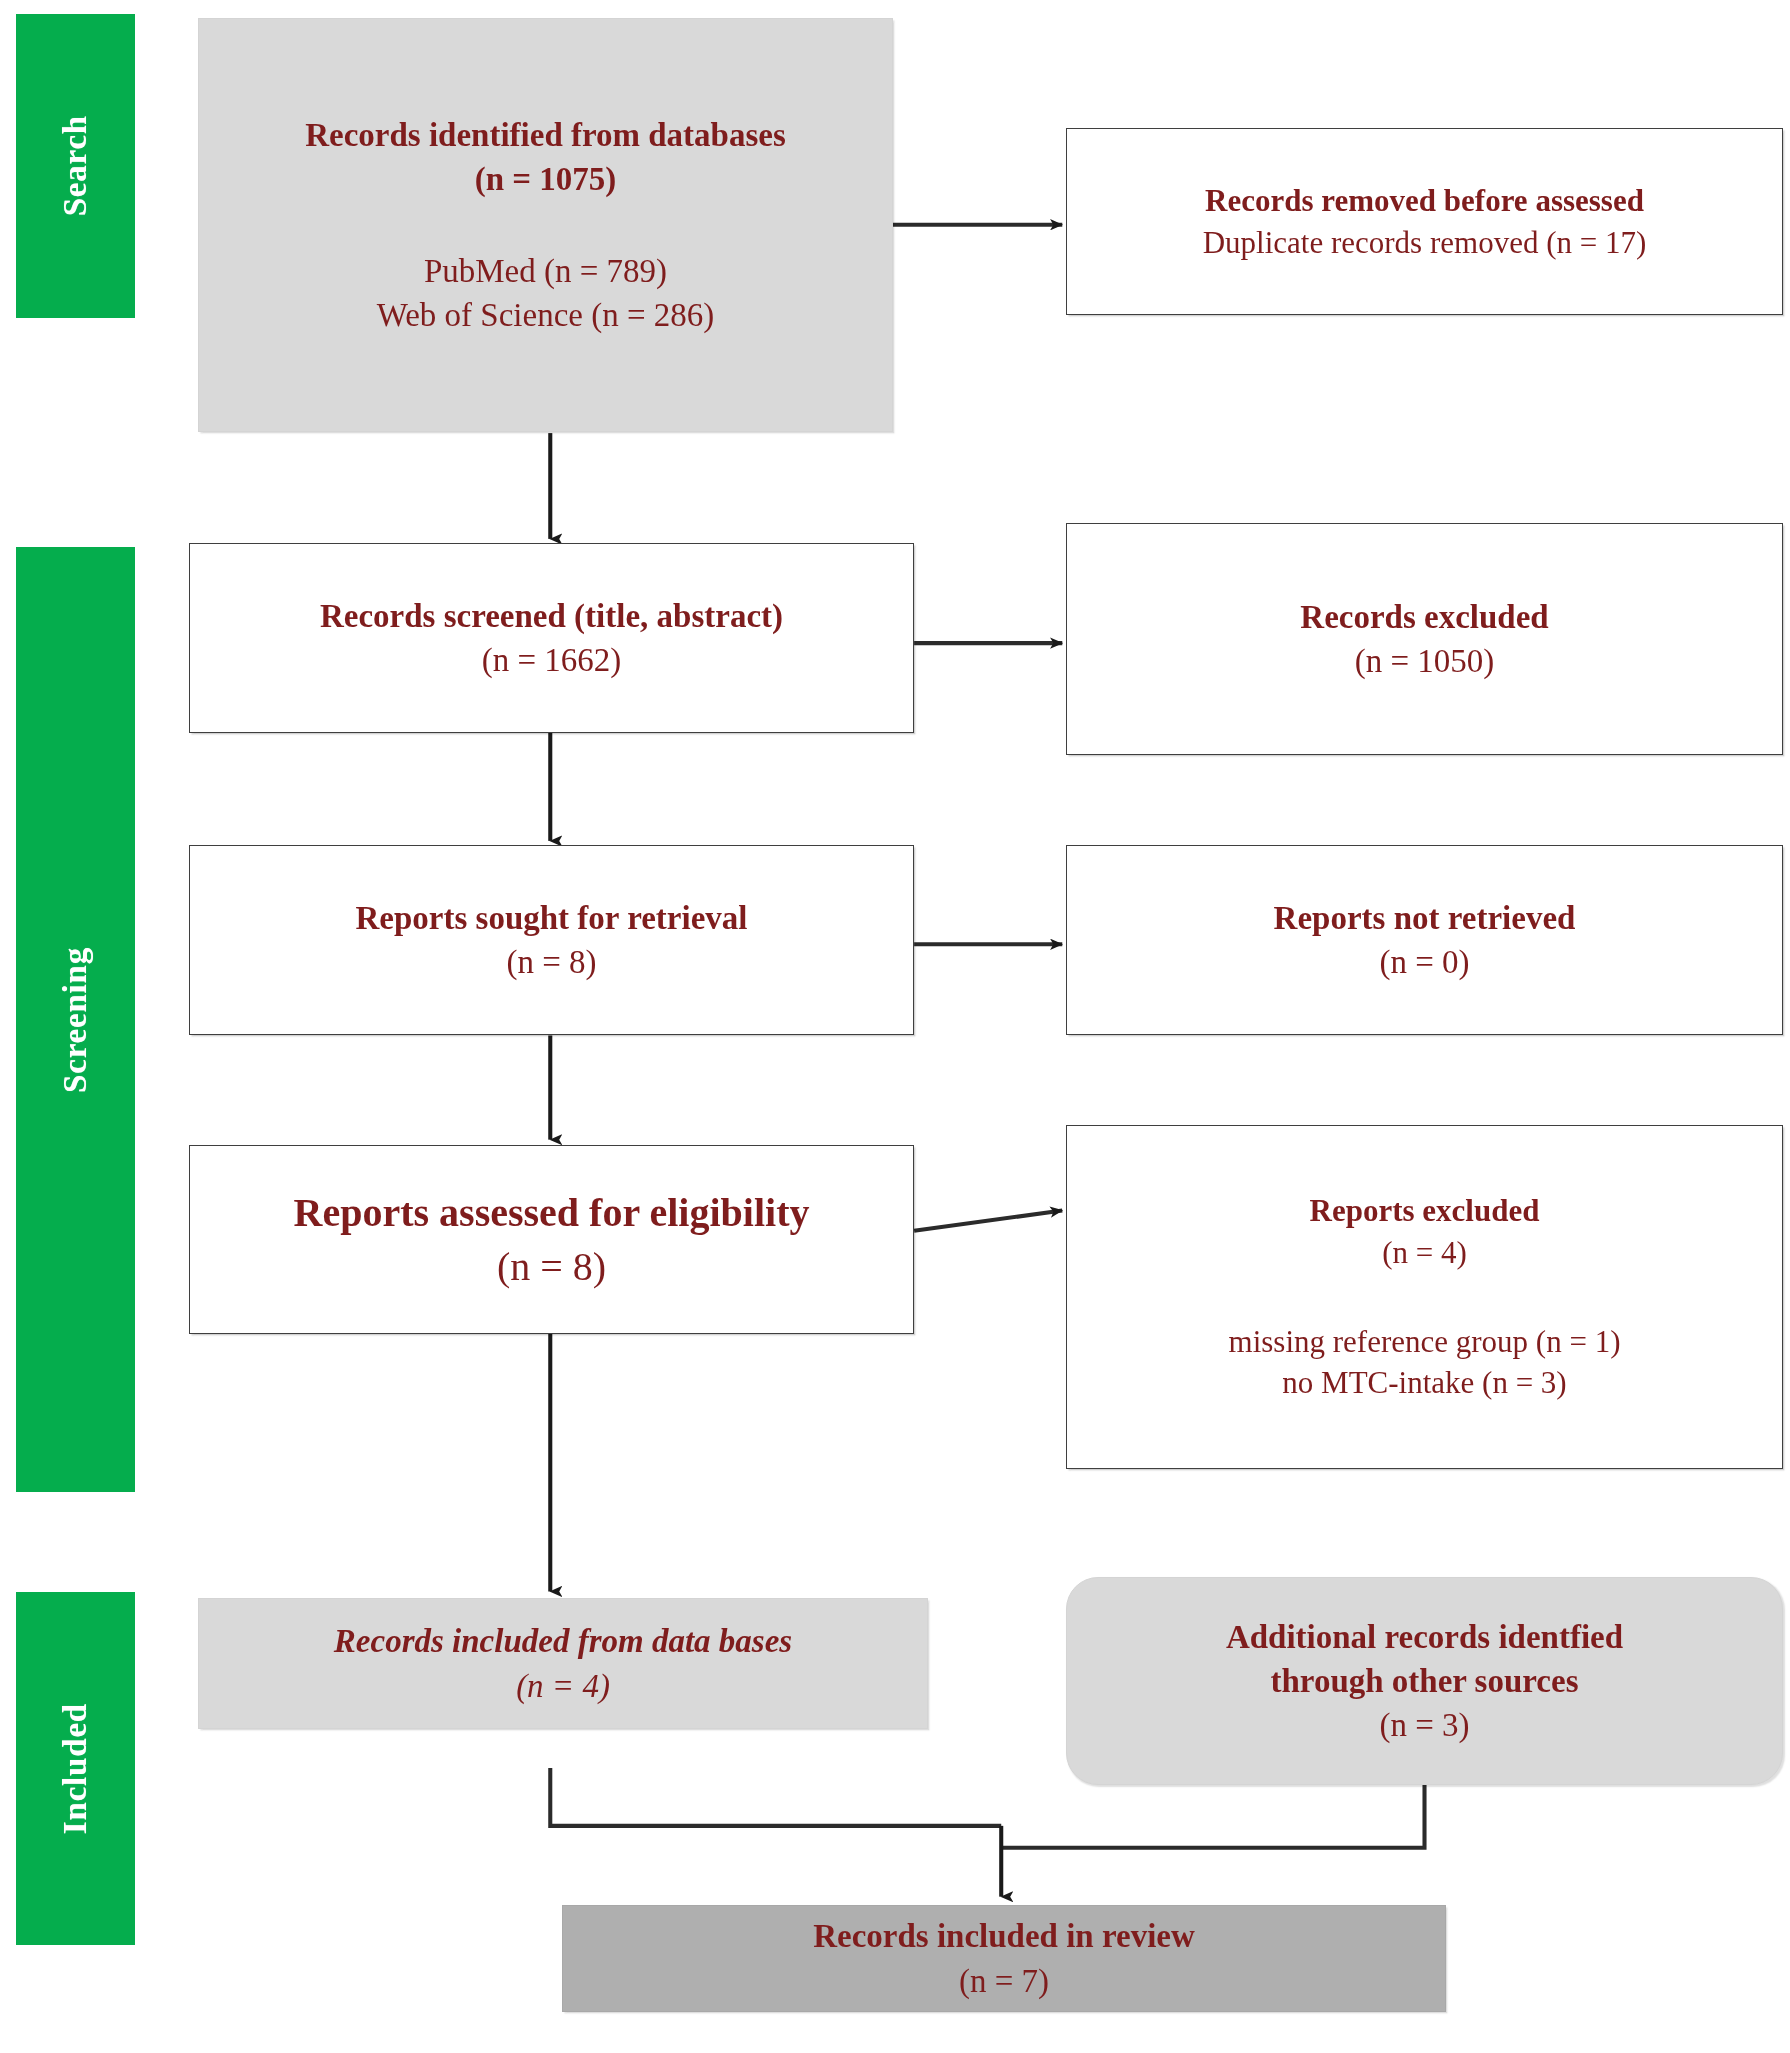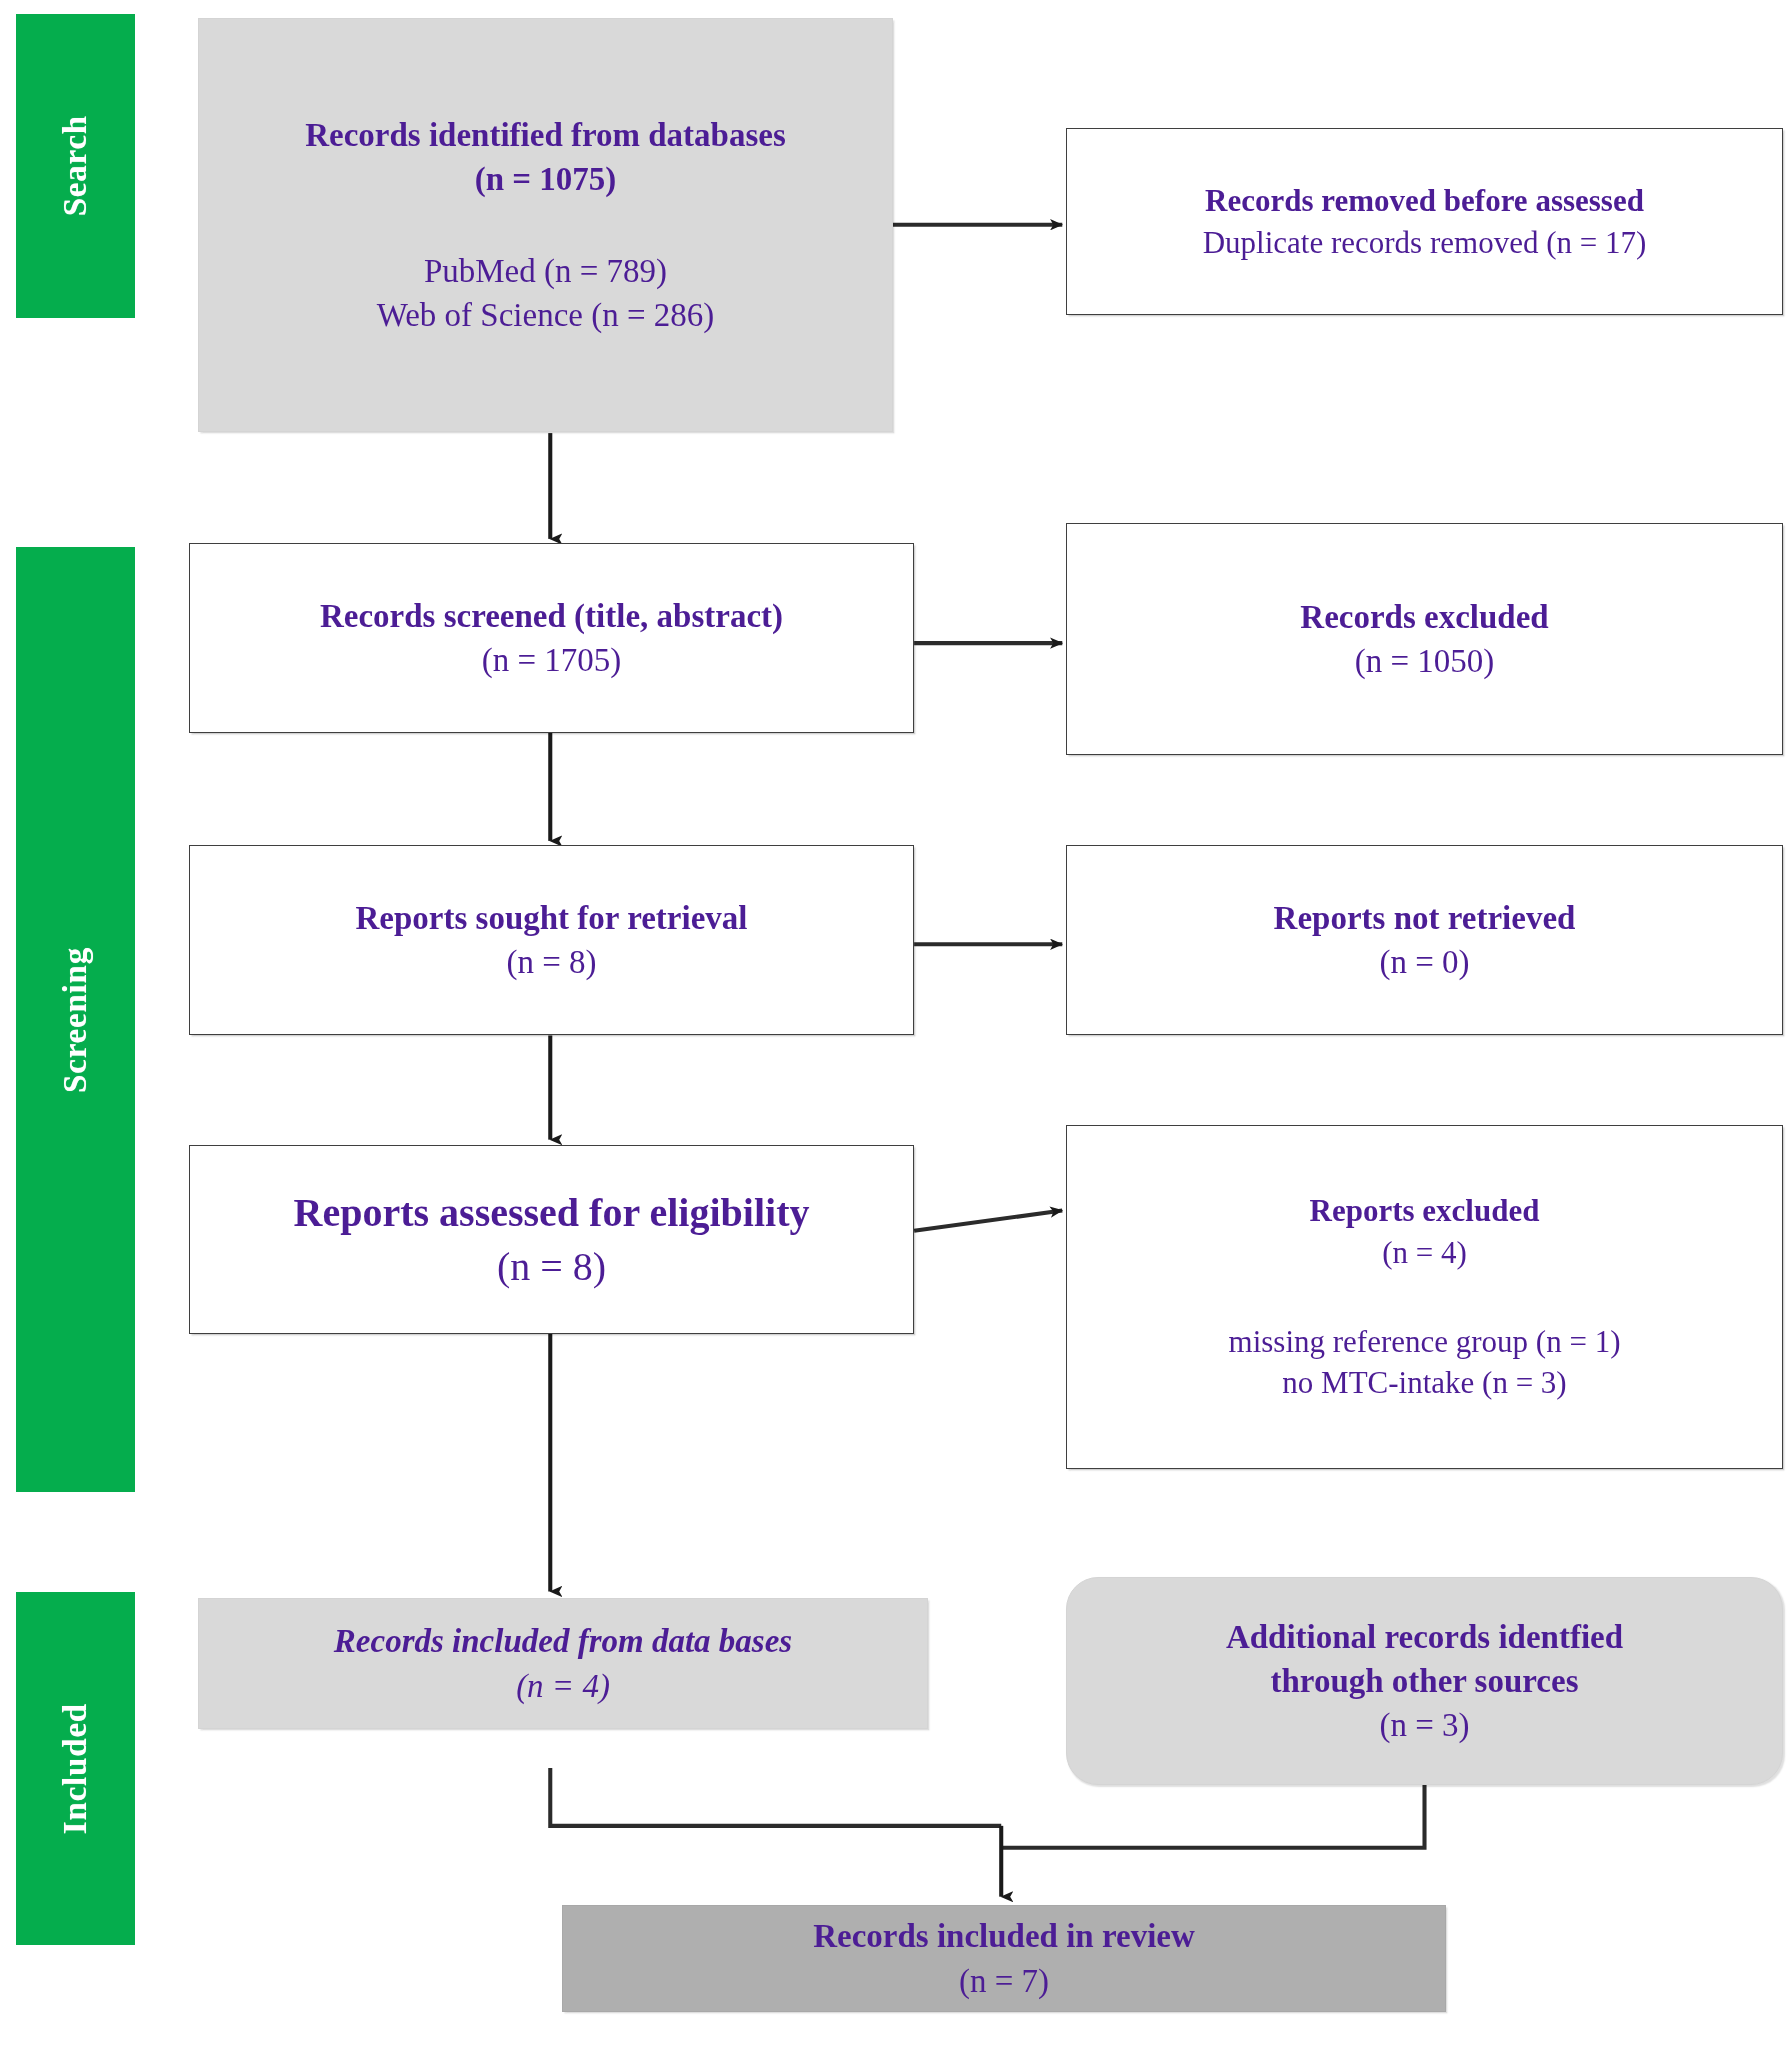--- a/index.html
+++ b/index.html
@@ -45,21 +45,21 @@
     display: flex;
     flex-direction: column;
     align-items: center;
     justify-content: center;
     text-align: center;
     padding: 6.5px 11.4px;
   }
   .node .ln {
     display: block;
     line-height: 1.34;
-    color: #4c1d95;
+    color: #7f1d1d;
     white-space: nowrap;
   }
   .node .ln.bold { font-weight: bold; }
   .node .ln.gap-lg { margin-top: 47px; }
 
   .node.grey-light {
     background: #d9d9d9;
     border: 0.8px solid #d4d4d4;
     box-shadow: 1.6px 1.6px 1.6px rgba(0,0,0,0.13);
   }
@@ -141,21 +141,21 @@
     <span class="ln">Web of Science (n = 286)</span>
   </div>
 
   <div class="node outlined" style="left:1066px; top:128px; width:717px; height:187px; font-size:31px;">
     <span class="ln bold">Records removed before assessed</span>
     <span class="ln">Duplicate records removed  (n = 17)</span>
   </div>
 
   <div class="node outlined" style="left:189px; top:543px; width:725px; height:190px; font-size:33px;">
     <span class="ln bold">Records screened (title, abstract)</span>
-    <span class="ln">(n = 1705)</span>
+    <span class="ln">(n = 1662)</span>
   </div>
 
   <div class="node outlined" style="left:1066px; top:523px; width:717px; height:232px; font-size:33px;">
     <span class="ln bold">Records excluded</span>
     <span class="ln">(n = 1050)</span>
   </div>
 
   <div class="node outlined" style="left:189px; top:845px; width:725px; height:190px; font-size:33px;">
     <span class="ln bold">Reports sought for retrieval</span>
     <span class="ln">(n = 8)</span>

